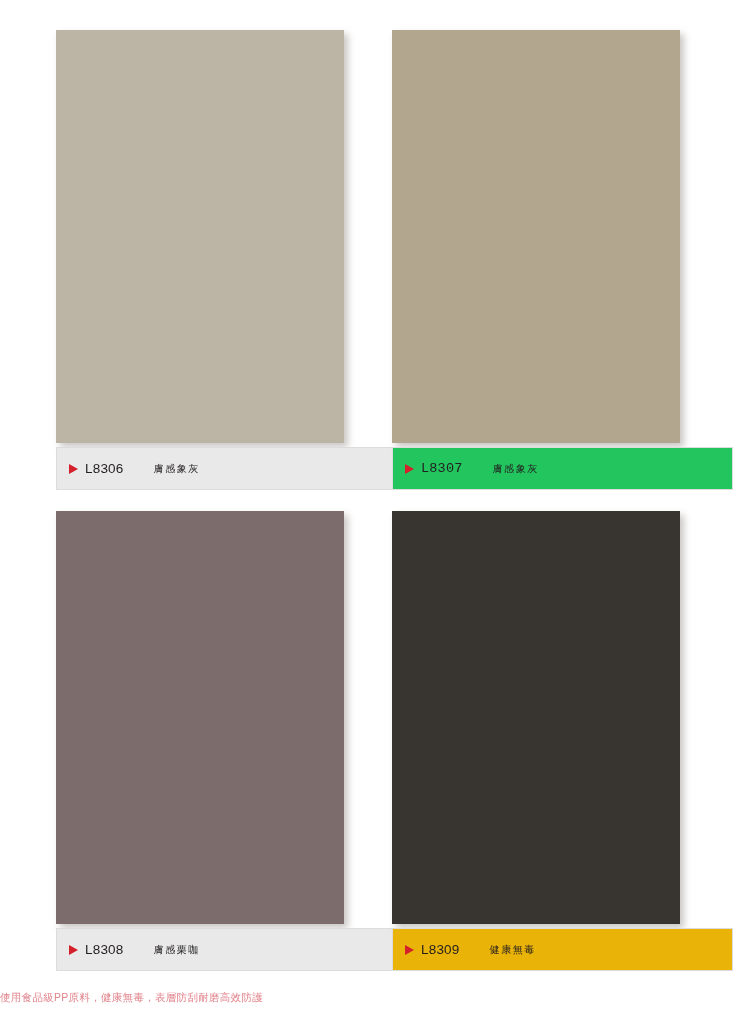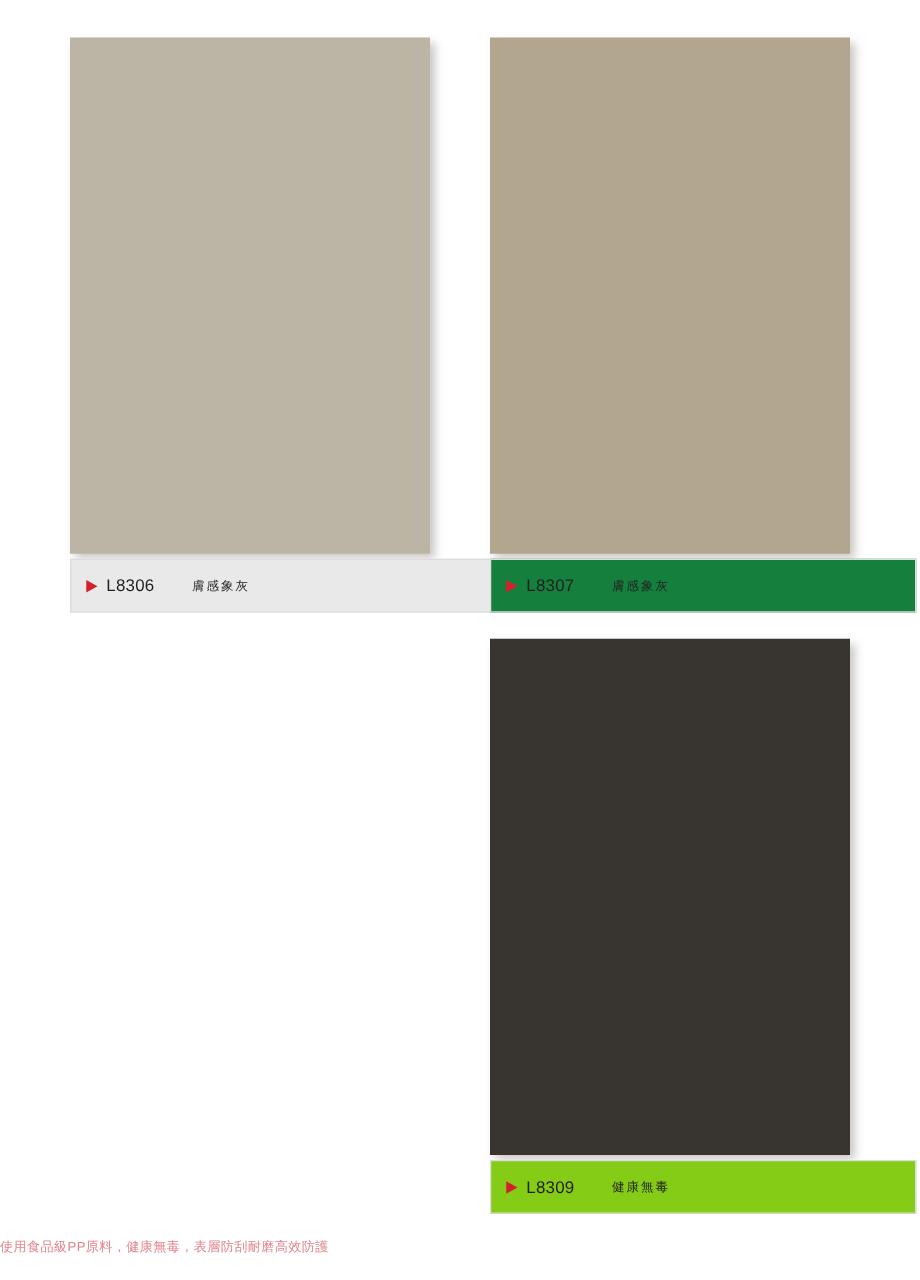--- a/index.html
+++ b/index.html
@@ -101,31 +101,39 @@
     <div class="swatch-chip" style="background-color: rgb(188, 180, 164);"></div>
     <div class="swatch-label" style="background-color: rgb(233, 233, 233);">
       <span class="marker-icon" style="border-left-color: rgb(212, 32, 42);"></span>
       <span class="swatch-code" style="color: rgb(35, 31, 31);">L8306</span>
       <span class="swatch-name" style="color: rgb(35, 31, 31);">膚感象灰</span>
     </div>
   </div>
 
   <div class="swatch-card col-right row-top">
     <div class="swatch-chip" style="background-color: rgb(178, 166, 142);"></div>
-    <div class="swatch-label" style="background-color: #15803d;">
+    <div class="swatch-label" style="background-color: #22c55e; font-family: Liberation Mono, monospace;">
       <span class="marker-icon" style="border-left-color: rgb(212, 32, 42);"></span>
       <span class="swatch-code" style="color: rgb(35, 31, 31);">L8307</span>
       <span class="swatch-name" style="color: rgb(35, 31, 31);">膚感象灰</span>
     </div>
   </div>
 
+  <div class="swatch-card col-left row-bottom">
+    <div class="swatch-chip" style="background-color: rgb(125, 108, 108);"></div>
+    <div class="swatch-label" style="background-color: rgb(233, 233, 233);">
+      <span class="marker-icon" style="border-left-color: rgb(212, 32, 42);"></span>
+      <span class="swatch-code" style="color: rgb(35, 31, 31);">L8308</span>
+      <span class="swatch-name" style="color: rgb(35, 31, 31);">膚感栗咖</span>
+    </div>
+  </div>
 
   <div class="swatch-card col-right row-bottom">
     <div class="swatch-chip" style="background-color: rgb(56, 52, 48);"></div>
-    <div class="swatch-label" style="background-color: #84cc16;">
+    <div class="swatch-label" style="background-color: #eab308;">
       <span class="marker-icon" style="border-left-color: rgb(212, 32, 42);"></span>
       <span class="swatch-code" style="color: rgb(35, 31, 31);">L8309</span>
       <span class="swatch-name" style="color: rgb(35, 31, 31);">健康無毒</span>
     </div>
   </div>
 
 </div>
 
 <div class="footer-note" style="color: rgb(226, 132, 140);">使用食品級PP原料，健康無毒，表層防刮耐磨高效防護</div>
 

